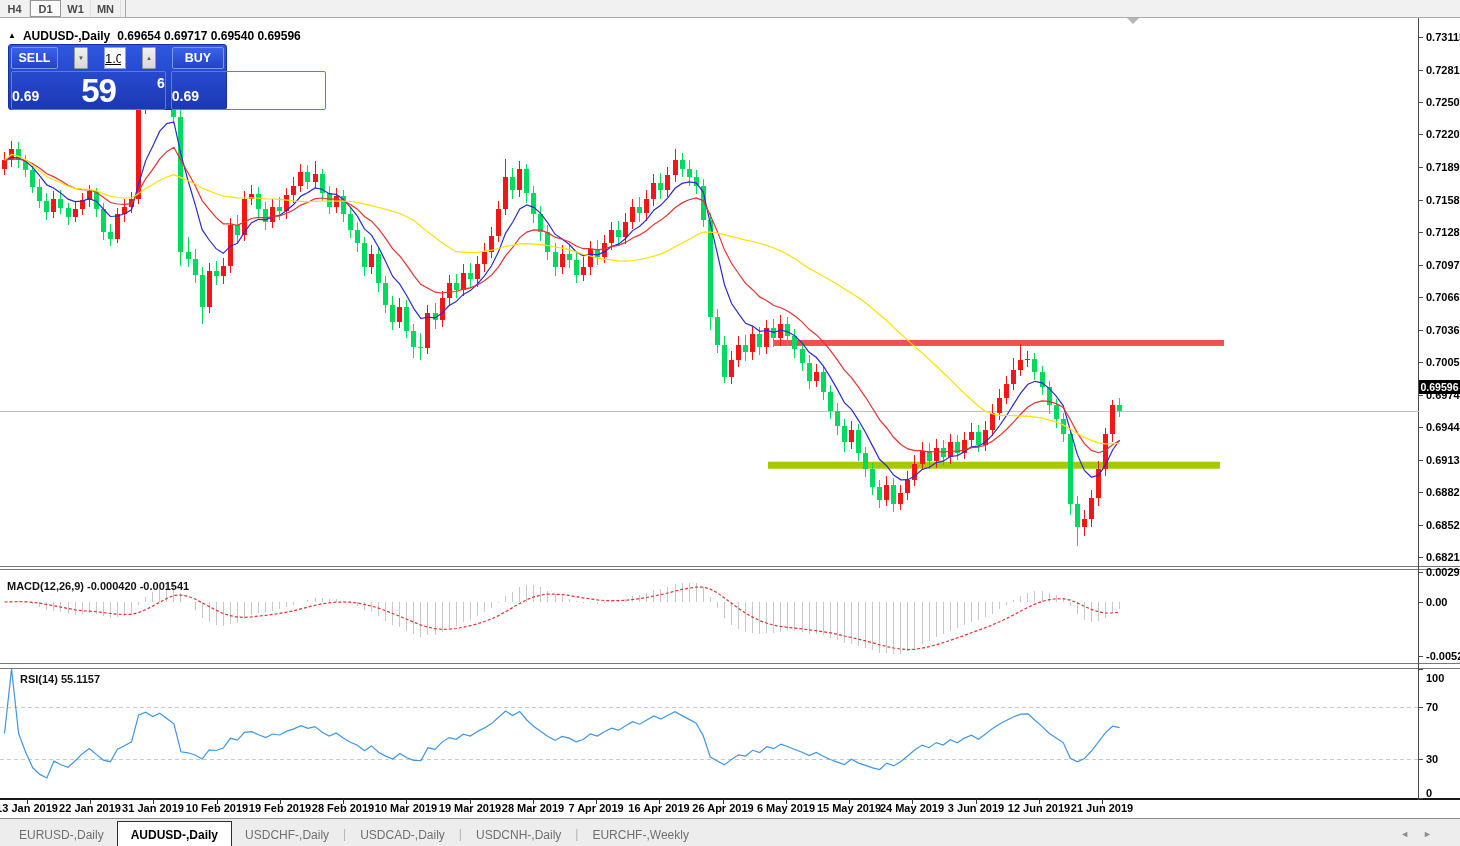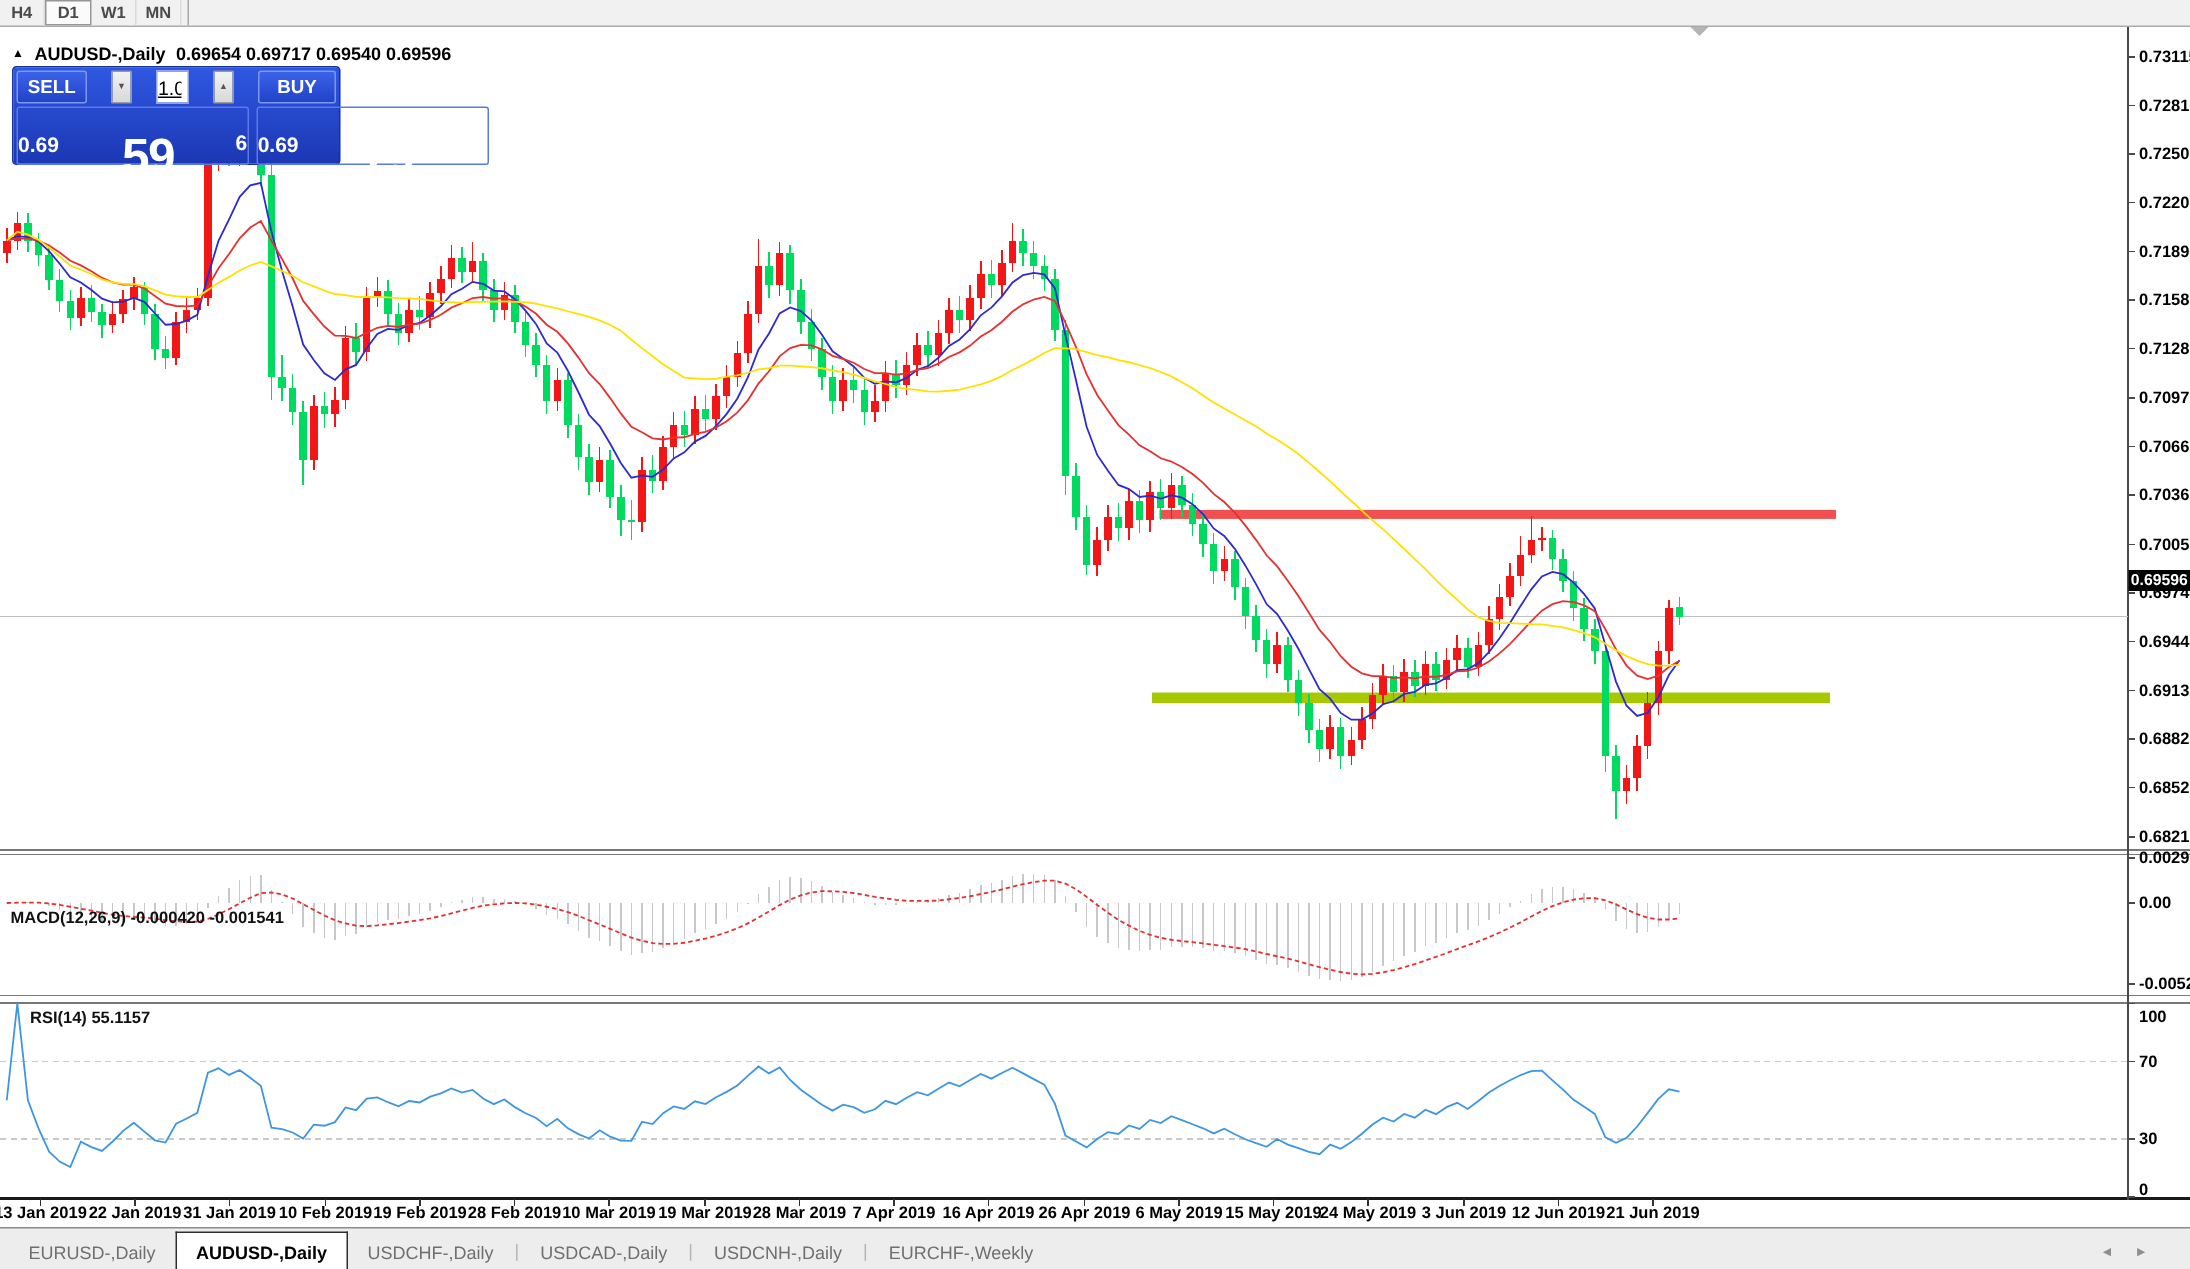--- a/index.html
+++ b/index.html
@@ -12,42 +12,42 @@
   .tfbtn.active{background:#FBFBFB;border:1px solid #969696;}
   #tb-sep{width:1px;background:#A8A8A8;margin-left:4px;}
   
   #chart-svg{position:absolute;left:0;top:0;z-index:1;}
   
   .overlay{position:absolute;z-index:3;}
   #symbol-title{left:8px;top:29px;display:flex;align-items:center;gap:7px;color:#000;}
   #collapse-tri{font-size:8px;line-height:1;}
   #title-sym,#title-quotes{font-size:12px;font-weight:700;}
   #macd-label,#rsi-label{font-size:11px;font-weight:700;color:#111;}
-  #macd-label{left:7px;top:606px;}
+  #macd-label{left:7px;top:580px;}
   #rsi-label{left:20px;top:673px;}
   #bid-box{left:1419px;top:380px;width:41px;height:14px;background:#000;color:#fff;
     font-size:10.5px;font-weight:700;display:flex;align-items:center;justify-content:center;}
   
   #trade-panel{position:absolute;left:8px;top:44px;width:219px;height:66px;z-index:5;
     background:linear-gradient(#2F57E2,#1B38B4);border:1px solid #16309C;border-radius:3px;
     box-sizing:border-box;padding:2px;}
   #tp-row1{display:flex;height:22px;gap:16px;}
   .tp-btn{flex:0 0 47px;display:flex;align-items:center;justify-content:center;color:#fff;
     font-size:12.5px;font-weight:700;background:linear-gradient(#3A62E8,#2143C8);
     border:1px solid #7E97F0;border-radius:2px;box-sizing:border-box;cursor:pointer;}
   #buy-btn{flex:0 0 52px;}
   .spin-btn{flex:0 0 14px;background:linear-gradient(#F2F2F2,#D8D8D8);border:1px solid #9A9A9A;
     border-radius:1px;display:flex;align-items:center;justify-content:center;font-size:6px;
     color:#555;box-sizing:border-box;cursor:pointer;}
   #vol-wrap{flex:1 1 auto;background:#fff;border:1px solid #8FA2E8;box-sizing:border-box;}
   #vol-input{width:100%;height:100%;border:none;outline:none;text-align:right;font-size:13px;
     padding:0 4px 0 0;box-sizing:border-box;font-family:"Liberation Sans",sans-serif;color:#000;background:transparent;text-decoration:underline;}
   #tp-row2{display:flex;height:39px;gap:5px;margin-top:2px;}
-  .px-box{flex:1;border:1px solid #5B79E8;border-radius:2px;display:flex;align-items:flex-start;
-    justify-content:center;color:#fff;box-sizing:border-box;padding-top:13px;gap:40px;}
+  .px-box{flex:1;border:1px solid #5B79E8;border-radius:2px;display:flex;align-items:flex-end;
+    justify-content:center;color:#fff;box-sizing:border-box;padding-top:1px;gap:40px;}
   .px-small{font-size:14px;font-weight:700;align-self:flex-end;margin-bottom:5px;}
   .px-big{font-size:33px;font-weight:700;line-height:37px;margin-left:2px;letter-spacing:-1px;}
   .px-sup{font-size:14px;font-weight:700;align-self:flex-start;margin-top:2px;margin-left:1px;}
   
   #tabbar{position:absolute;left:0;top:818px;width:1460px;height:28px;background:#EDEDED;
     border-top:1px solid #8C8C8C;z-index:4;display:flex;align-items:flex-end;box-sizing:border-box;}
   .tab{height:22px;display:flex;align-items:center;padding:0 13px;font-size:12px;color:#6F6F6F;
     cursor:pointer;white-space:nowrap;}
   .tab.active{background:#fff;border:1px solid #2F2F2F;border-bottom:none;color:#000;
     font-weight:700;height:25px;margin-top:-1px;position:relative;top:1px;}

